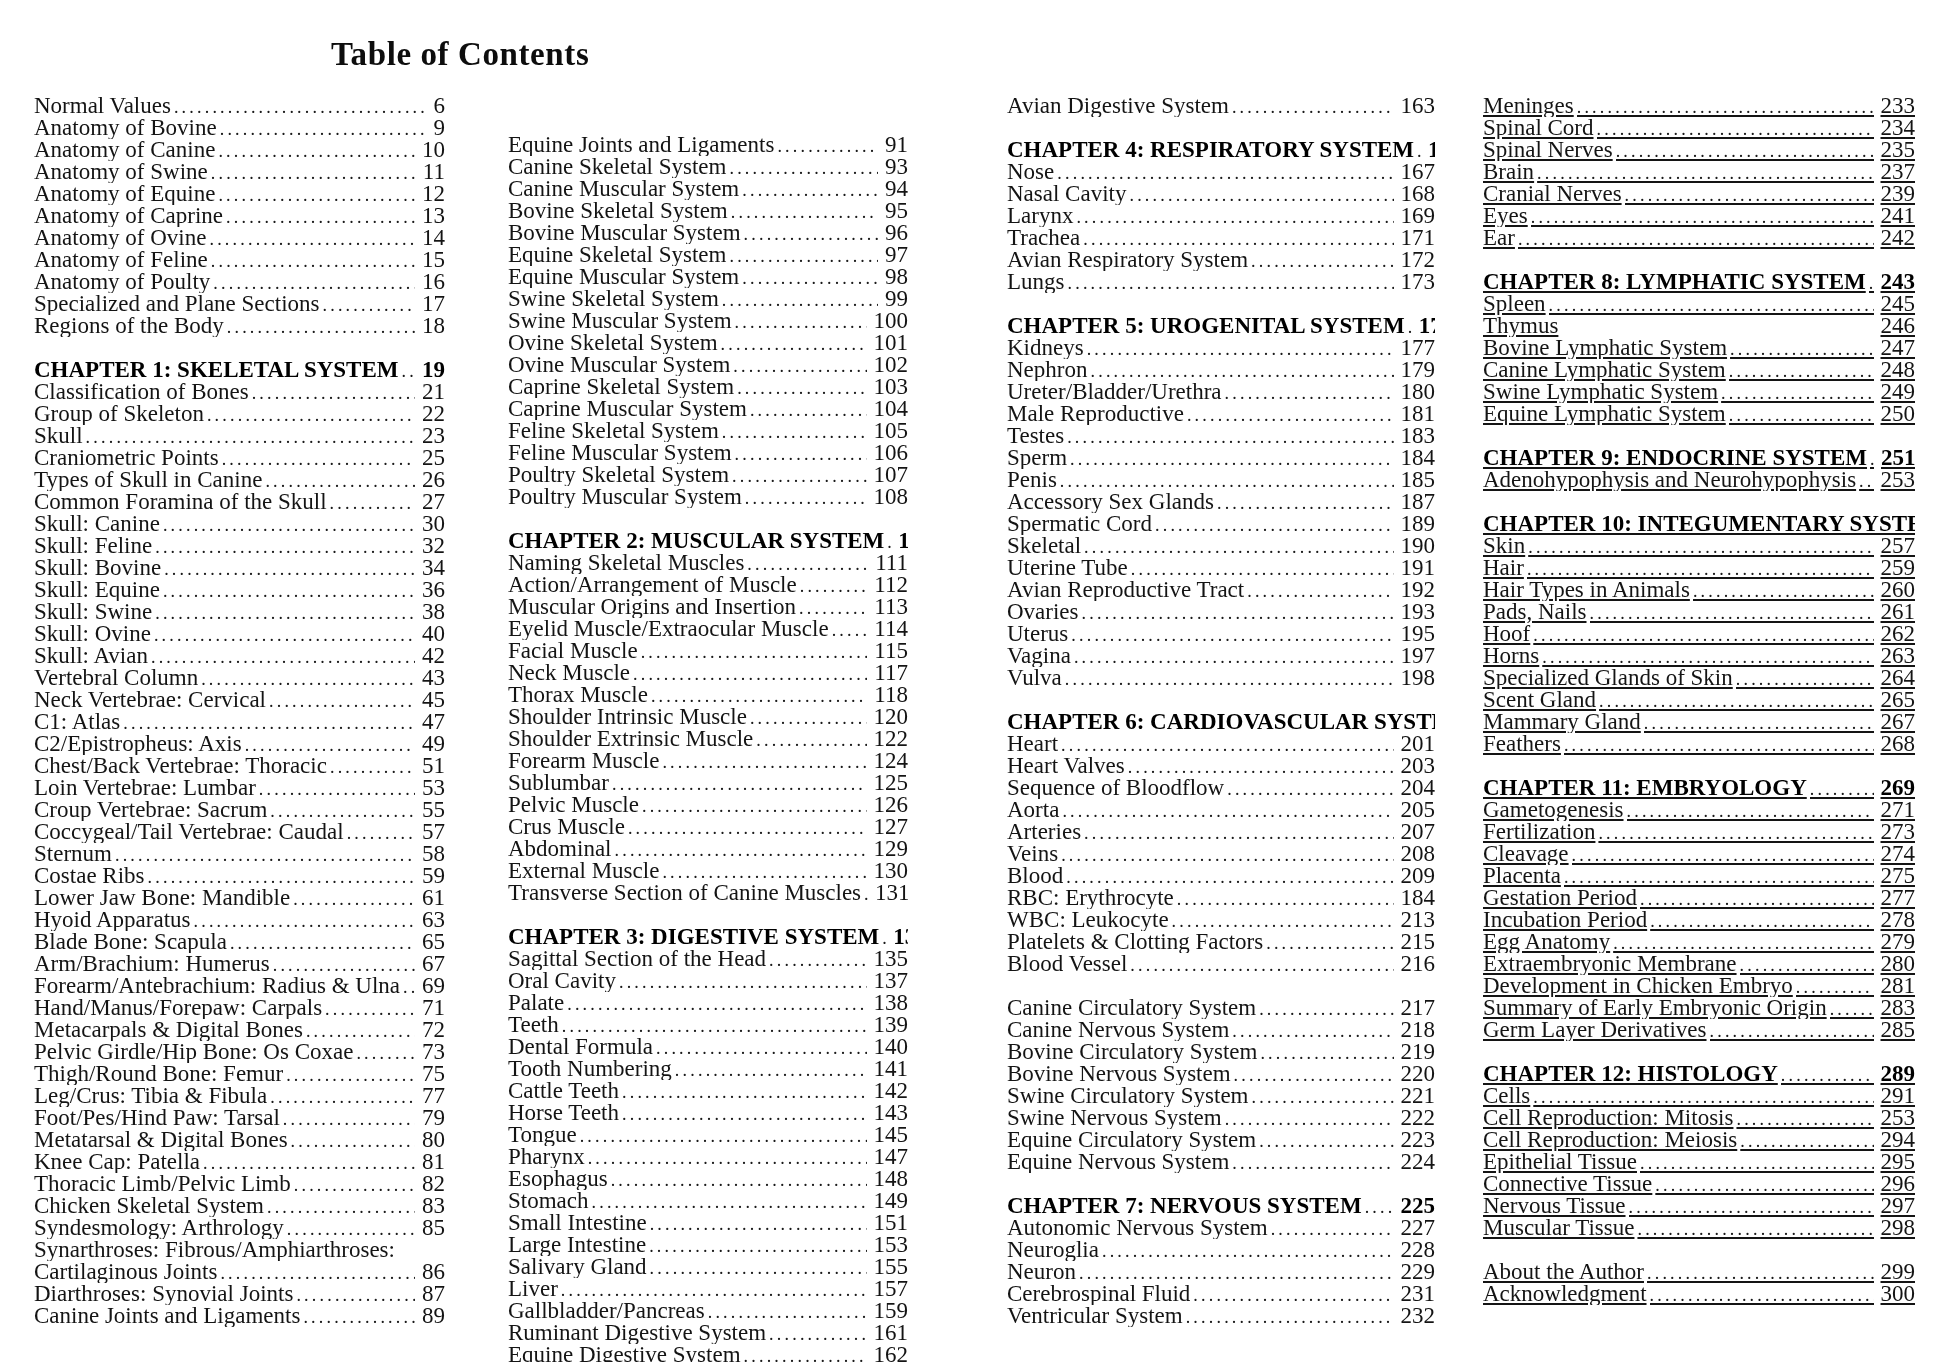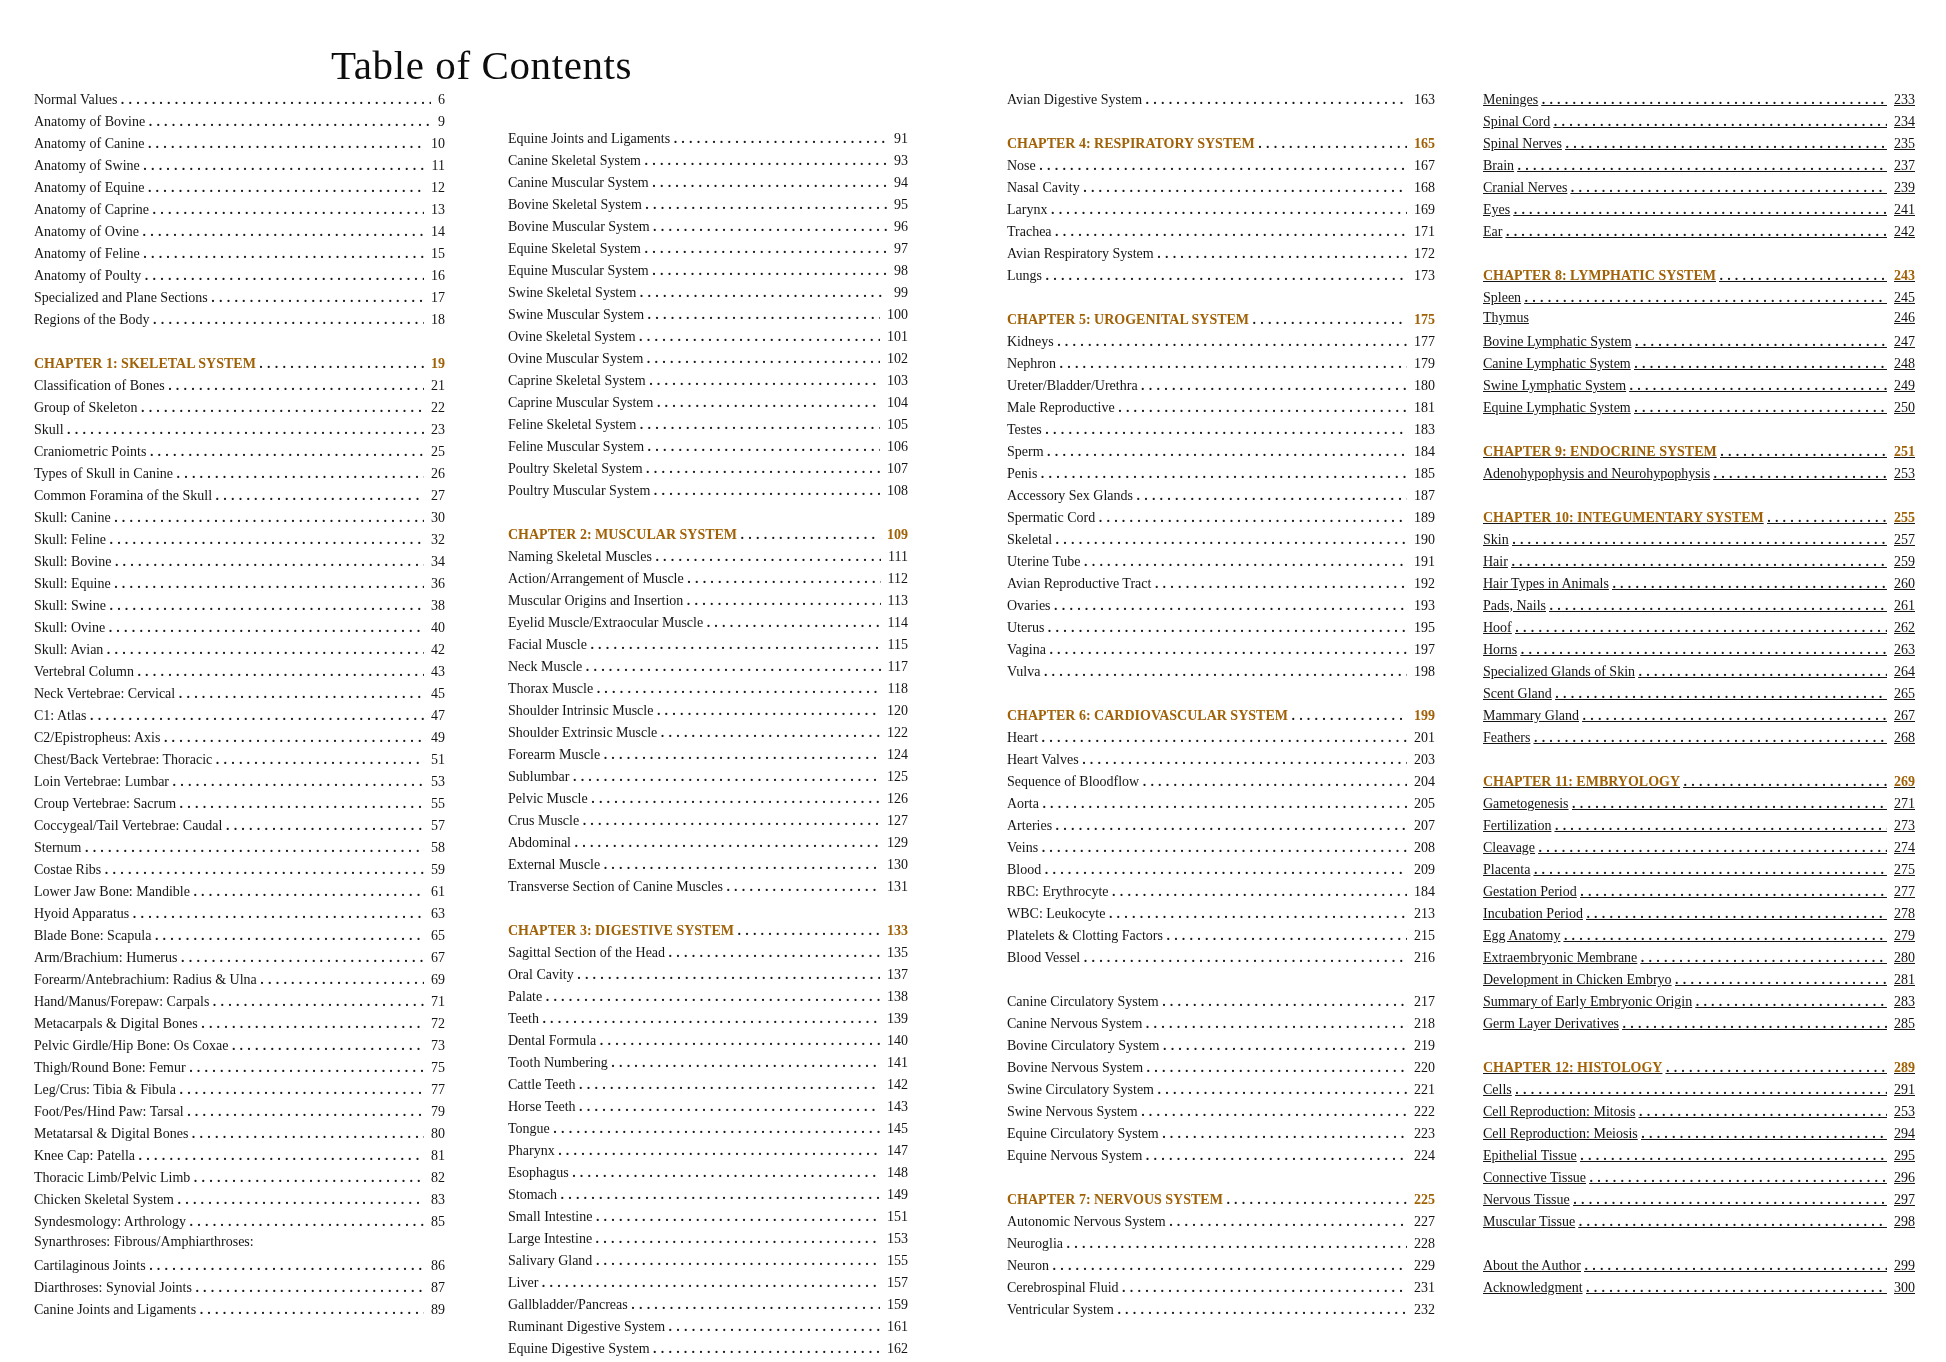--- a/index.html
+++ b/index.html
@@ -3,37 +3,37 @@
 <meta charset="utf-8">
 <style>
   html,body{margin:0;padding:0;}
   body{
     width:1946px;height:1362px;position:relative;background:#ffffff;
     color:#141414;font-family:"Liberation Serif","DejaVu Serif",serif;
     overflow:hidden;
   }
   .title{
     position:absolute;left:331px;top:14px;
-    font-size:41px;font-weight:normal;letter-spacing:.6px;color:#0d0d0d;
+    font-size:33px;font-weight:bold;letter-spacing:.6px;color:#0d0d0d;
   }
-  .col{position:absolute;top:87px;font-size:14px;line-height:22px;}
+  .col{position:absolute;top:95px;font-size:23px;line-height:22px;}
   .col1{left:34px;width:411px;}
   .col2{left:508px;width:400px;margin-top:39px;}
   .col3{left:1007px;width:428px;}
   .col4{left:1483px;width:432px;text-decoration:underline;}
   .row{display:flex;align-items:baseline;white-space:nowrap;height:22px;overflow:hidden;}
   .t{flex:0 0 auto;padding-right:3px;}
   .dots{flex:1 1 0;overflow:hidden;min-width:4px;}
   .dots::after{
     content:"........................................................................................................................";
     letter-spacing:3.2px;font-size:18px;color:#1a1a1a;
   }
   .nodots .dots::after{content:"";}
   .p{flex:0 0 auto;padding-left:7px;text-align:right;}
-  .chapter .t,.chapter .p{font-weight:bold;color:#a16207;}
+  .chapter .t,.chapter .p{font-weight:bold;color:#000000;}
   .gap{height:22px;}
 </style>
 </head>
 <body>
 
 <h1 class="title">Table of Contents</h1>
 
 <div class="col col1">
     <div class="row">
       <span class="t">Normal Values</span>

